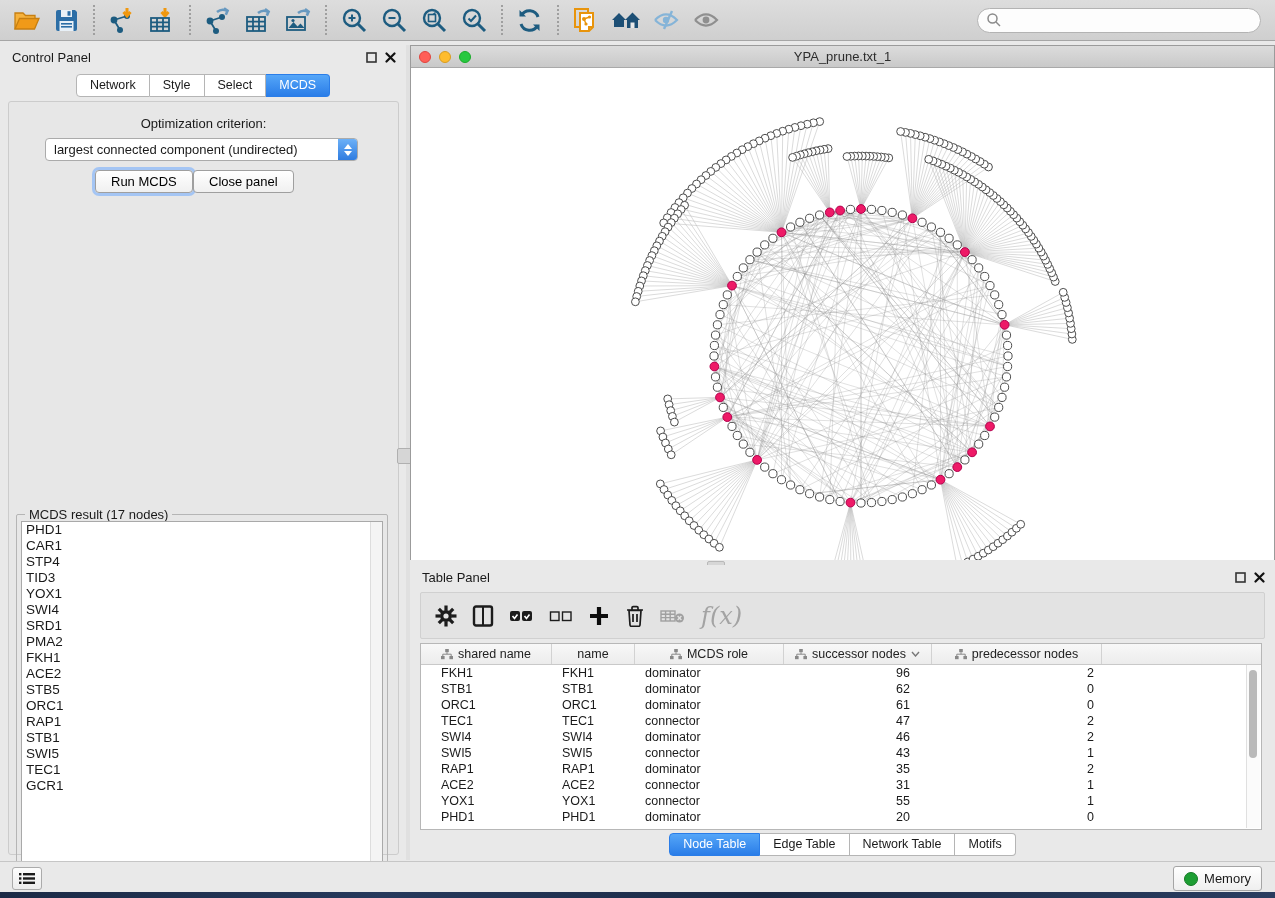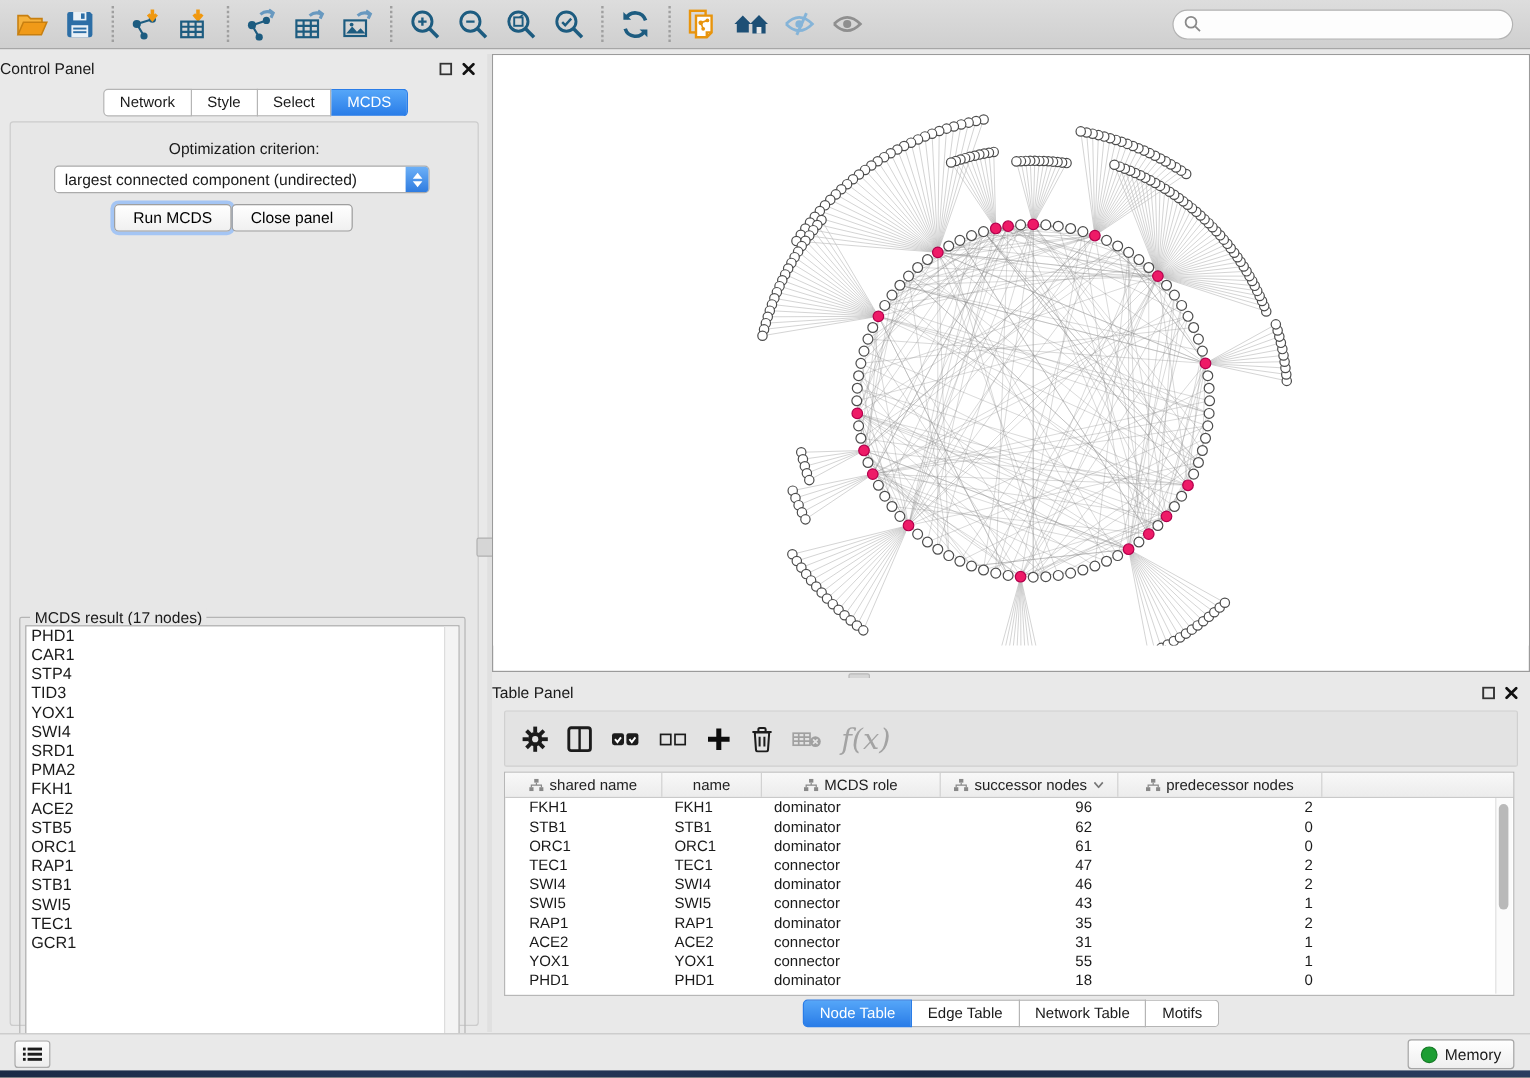--- a/index.html
+++ b/index.html
@@ -10,23 +10,23 @@
     background:linear-gradient(#dddddd,#cfcfcf);border-bottom:1px solid #a6a6a6;
     display:flex;align-items:center;padding-left:6px;box-sizing:border-box;}
   .ti{width:40px;height:38px;display:flex;align-items:center;justify-content:center;border-radius:4px;}
   .tsep{width:0;height:30px;border-left:2px dotted #9f9f9f;margin:0 7px;}
   #searchbox{margin-left:auto;margin-right:14px;width:284px;height:25px;background:#fdfdfd;
     border:1px solid #b3b3b3;border-radius:13px;display:flex;align-items:center;padding-left:8px;box-sizing:border-box;}
   #searchbox input{border:none;outline:none;background:transparent;flex:1;font-size:13px;font-family:"Liberation Sans",sans-serif;}
   
   #control-panel{position:absolute;left:0;top:45px;width:406px;height:815px;background:#e9e9e9;}
   .panel-head{position:absolute;left:0;top:0;width:100%;height:24px;display:flex;align-items:center;}
-  .panel-title{font-size:13px;}
+  .panel-title{font-size:13px;margin-left:12px;}
   .win-btns{margin-left:auto;margin-right:10px;display:flex;gap:8px;align-items:center;}
-  #ctrl-tabs{position:absolute;left:10px;top:29px;width:100%;display:flex;justify-content:center;}
+  #ctrl-tabs{position:absolute;left:0;top:29px;width:100%;display:flex;justify-content:center;}
   .tab{height:21px;line-height:21px;padding:0 13px;font-size:12.5px;background:#ffffff;
        border:1px solid #b5b5b5;border-left:none;cursor:default;}
   .tab:first-child{border-left:1px solid #b5b5b5;border-radius:4px 0 0 4px;}
   .tab:last-child{border-radius:0 4px 4px 0;}
   .tab.active{background:linear-gradient(#55a6f8,#2a7de8);border-color:#2a7de8;color:#fff;}
   #ctrl-body{position:absolute;left:8px;top:56px;width:389px;height:752px;background:#e7e7e7;
      border:1px solid #cccccc;border-radius:3px;}
   #opt-label{position:absolute;left:0;top:14px;width:100%;text-align:center;font-size:13px;}
   #criterion{position:absolute;left:36px;top:36px;width:313px;height:23px;background:#ffffff;
      border:1px solid #ababab;border-radius:4px;display:flex;align-items:center;box-sizing:border-box;}
@@ -325,20 +325,26 @@
           <div id="result-scroll"></div>
         </div>
       </div>
     </div>
   </div>
 
   <div id="vsplit"></div>
   <div id="vsplit-handle"></div>
 
   <div id="net-window">
+    <div id="net-titlebar">
+      <span class="light" style="background:#ff5f57;border:1px solid #e0443e;box-sizing:border-box;"></span>
+      <span class="light" style="background:#febc2e;border:1px solid #d89c20;box-sizing:border-box;"></span>
+      <span class="light" style="background:#28c840;border:1px solid #1aab29;box-sizing:border-box;"></span>
+      <span id="net-title">YPA_prune.txt_1</span>
+    </div>
     <svg id="net-canvas" viewBox="0 0 863 492">
         <g stroke="#8c8c8c" stroke-width="0.7" stroke-opacity="0.38">
           <line x1="370.5" y1="164.3" x2="593.6" y2="256.8"></line>
           <line x1="370.5" y1="164.3" x2="379.6" y2="417.0"></line>
           <line x1="370.5" y1="164.3" x2="587.7" y2="339.4"></line>
           <line x1="370.5" y1="164.3" x2="511.1" y2="421.7"></line>
           <line x1="370.5" y1="164.3" x2="332.3" y2="199.9"></line>
           <line x1="370.5" y1="164.3" x2="470.9" y2="433.5"></line>
           <line x1="370.5" y1="164.3" x2="520.4" y2="417.0"></line>
           <line x1="370.5" y1="164.3" x2="370.5" y2="411.7"></line>
@@ -1275,21 +1281,21 @@
             <div class="td" style="padding-left: 20px; width: 131px;">YOX1</div>
             <div class="td" style="padding-left: 10px; width: 83px;">YOX1</div>
             <div class="td" style="padding-left: 10px; width: 149px;">connector</div>
             <div class="td num" style="padding-right: 22px; width: 148px;">55</div>
             <div class="td num" style="padding-right: 8px; width: 170px;">1</div>
           </div>
           <div class="tr">
             <div class="td" style="padding-left: 20px; width: 131px;">PHD1</div>
             <div class="td" style="padding-left: 10px; width: 83px;">PHD1</div>
             <div class="td" style="padding-left: 10px; width: 149px;">dominator</div>
-            <div class="td num" style="padding-right: 22px; width: 148px;">18</div>
+            <div class="td num" style="padding-right: 22px; width: 148px;">20</div>
             <div class="td num" style="padding-right: 8px; width: 170px;">0</div>
           </div>
         </div>
       <div id="tbl-scroll">
           <div id="tbl-thumb"></div>
         </div>
     </div>
     <div id="tp-tabs">
         <div class="tab active">Node Table</div>
         <div class="tab">Edge Table</div>

